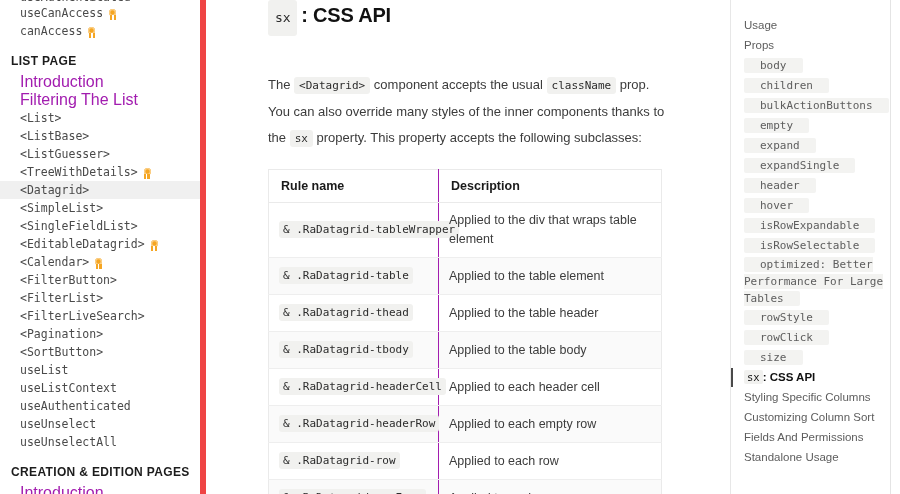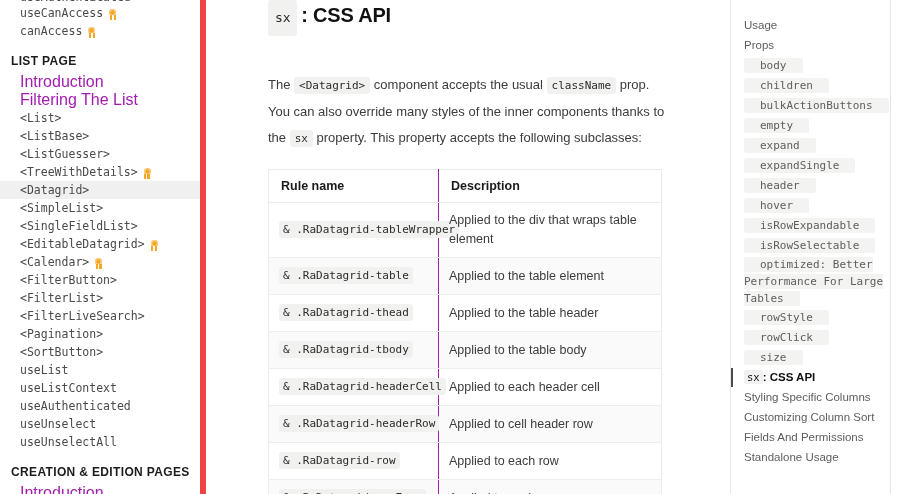--- a/index.html
+++ b/index.html
@@ -348,21 +348,21 @@
             <tr>
               <td class="rule"><span class="code-chip">&amp; .RaDatagrid-tbody</span></td>
               <td>Applied to the table body</td>
             </tr>
             <tr>
               <td class="rule"><span class="code-chip">&amp; .RaDatagrid-headerCell</span></td>
               <td>Applied to each header cell</td>
             </tr>
             <tr>
               <td class="rule"><span class="code-chip">&amp; .RaDatagrid-headerRow</span></td>
-              <td>Applied to cell header row</td>
+              <td>Applied to each empty row</td>
             </tr>
             <tr>
               <td class="rule"><span class="code-chip">&amp; .RaDatagrid-row</span></td>
               <td>Applied to each row</td>
             </tr>
             <tr>
               <td class="rule"><span class="code-chip">&amp; .RaDatagrid-rowEven</span></td>
               <td>Applied to each even row</td>
             </tr>
           </tbody>

